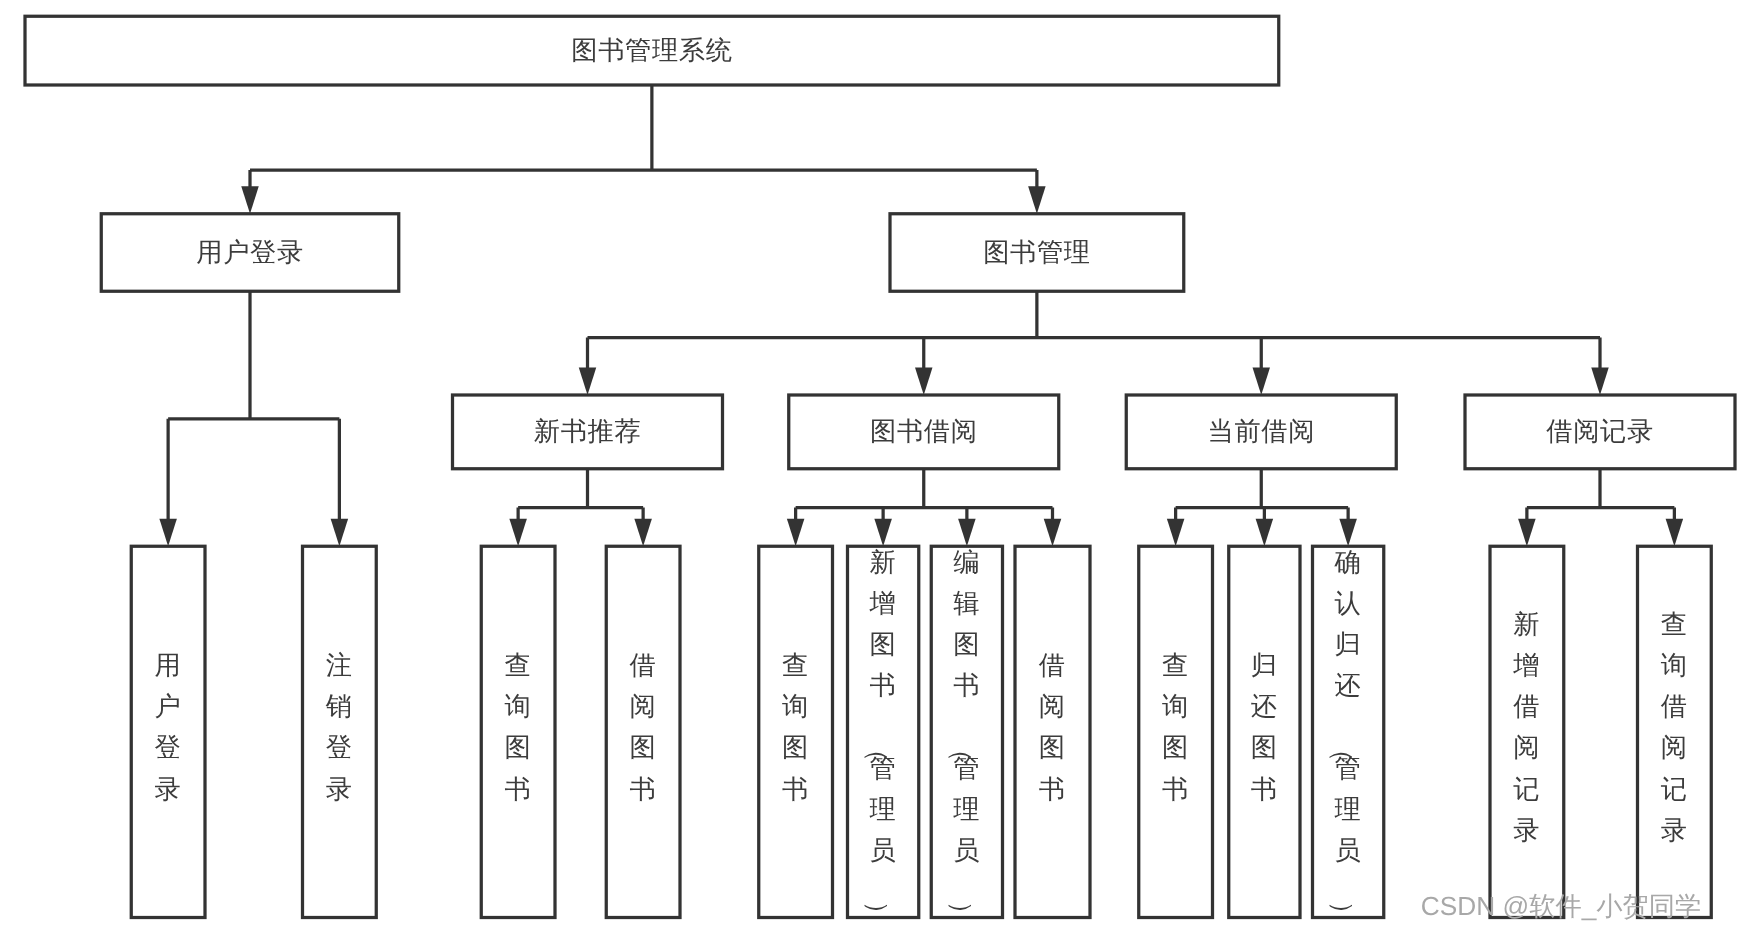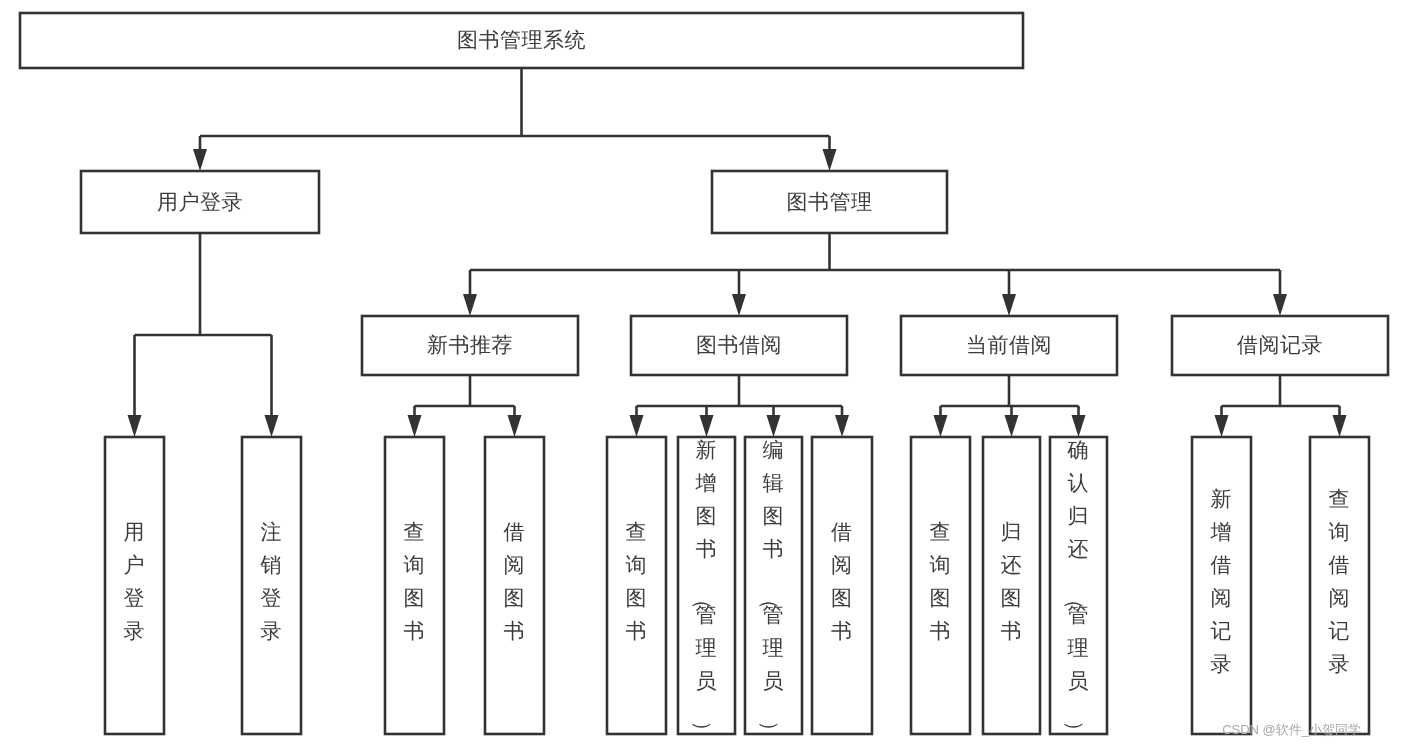--- a/index.html
+++ b/index.html
@@ -56,21 +56,21 @@
   .node-label-v {
     text-anchor: middle;
     font-size: 21px;
     letter-spacing: 1px;
   }
   .watermark {
     position: absolute;
     right: 12px;
     bottom: 8px;
     font-family: "Liberation Sans", "DejaVu Sans", sans-serif;
-    font-size: 13px;
+    font-size: 21px;
     color: #a8a8a8;
     white-space: nowrap;
     user-select: none;
   }
 </style>
 </head>
 <body>
 
 <div id="diagram-root">
   <svg class="diagram-canvas" id="diagram-canvas" viewBox="0 0 1405 747">

